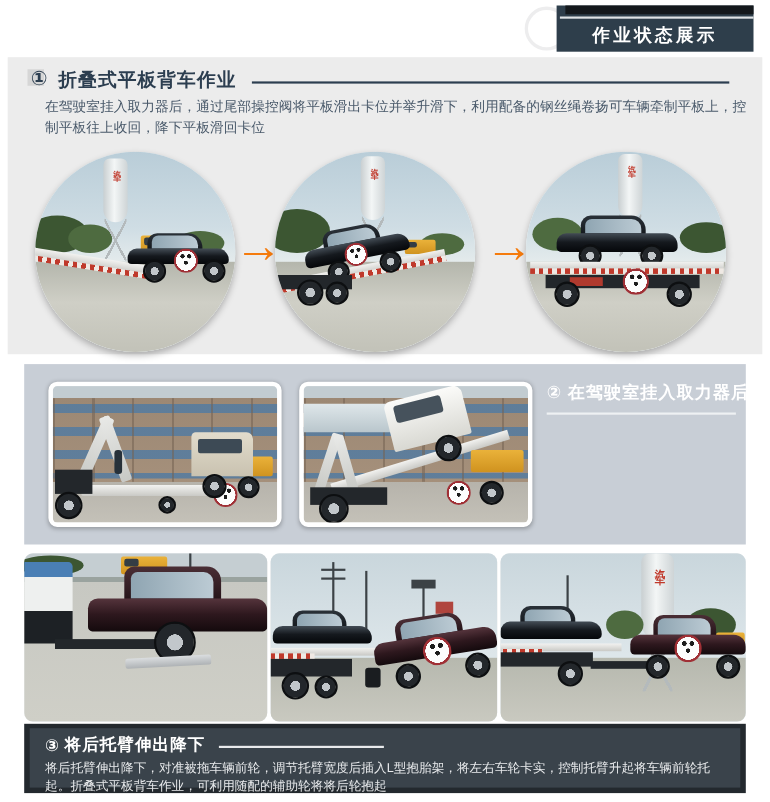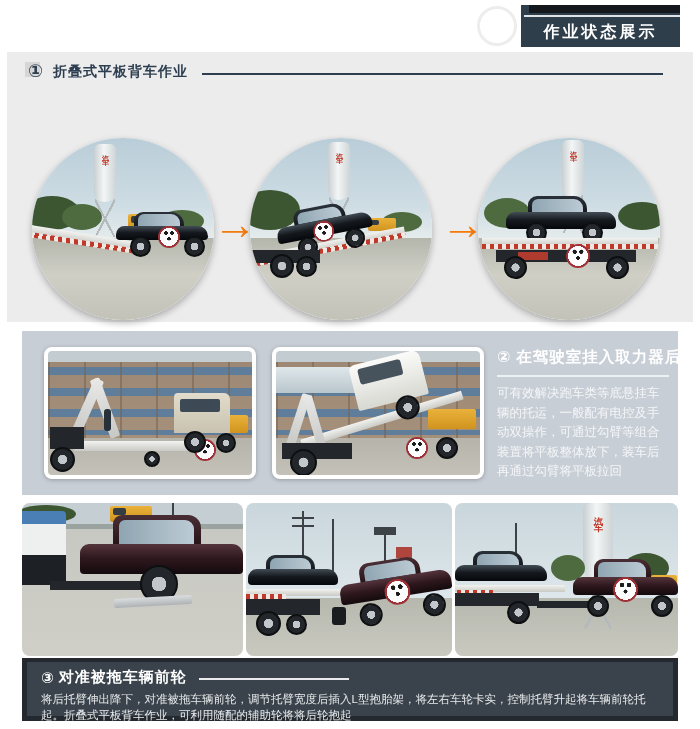--- a/index.html
+++ b/index.html
@@ -1,32 +1,32 @@
 <!DOCTYPE html>
 <html><head>
 <meta charset="utf-8">
 <style>
   html,body{margin:0;padding:0;}
   body{width:700px;height:729px;position:relative;background:#fff;overflow:hidden;
        font-family:"Liberation Sans","DejaVu Sans",sans-serif;}
 
   
   .watermark{position:absolute;left:477px;top:6px;width:34px;height:34px;border:3px solid #ededee;border-radius:50%;}
-  .banner{position:absolute;left:521px;top:5px;width:159px;height:42px;background:#2e3e4b;}
+  .banner{position:absolute;left:506px;top:5px;width:179px;height:42px;background:#2e3e4b;}
   .banner-topbar{position:absolute;left:8px;top:0;right:0;height:8px;background:#14181c;}
   .banner-line{position:absolute;left:3px;top:10px;right:0;height:2px;background:#dfe3e6;}
   .banner-title{position:absolute;left:0;right:0;top:17px;text-align:center;color:#fff;font-size:16px;font-weight:bold;letter-spacing:3px;}
 
   
   .sec1{position:absolute;left:7px;top:52px;width:686px;height:270px;background:#ececec;}
   .sec-head{position:absolute;display:flex;align-items:center;}
   .badge{position:relative;width:24px;height:22px;flex:0 0 auto;}
   .badge .sq{position:absolute;left:0;top:1px;width:15px;height:15px;background:#d6d6d6;}
   .badge .num{position:absolute;left:3px;top:-1px;font-size:18px;font-weight:bold;color:#2c3e50;}
-  .title-navy{font-size:14px;font-weight:bold;color:#2c3e50;letter-spacing:1px;margin-left:4px;white-space:nowrap;}
+  .title-navy{font-size:17px;font-weight:bold;color:#2c3e50;letter-spacing:1px;margin-left:4px;white-space:nowrap;}
   .rule-navy{flex:1;height:2px;background:#2c3e50;margin-left:14px;position:relative;top:2px;}
   .body-gray{position:absolute;font-size:12.5px;line-height:19px;color:#49596a;}
 
   .sec2{position:absolute;left:22px;top:331px;width:656px;height:164px;background:#c8ced6;}
   .sec2-title{font-size:15.5px;font-weight:bold;color:#fff;letter-spacing:1px;white-space:nowrap;}
   .sec2-rule{height:2px;background:#eef1f3;margin-top:7px;width:172px;}
   .sec2-body{font-size:12.5px;line-height:19.5px;color:#f4f6f8;margin-top:7px;}
 
   .dark-outer{position:absolute;left:22px;top:658px;width:656px;height:63px;background:#23292e;}
   .dark-inner{position:absolute;left:5px;top:4px;right:5px;bottom:5px;background:#3a434b;padding:6px 12px 0 14px;box-sizing:border-box;}
@@ -107,20 +107,21 @@
 
 <div class="sec1">
   <div class="sec-head" style="left:18px;top:9px;right:30px;">
     <div class="badge">
       <div class="sq"></div>
       <div class="num">①</div>
     </div>
     <div class="title-navy">折叠式平板背车作业</div>
     <div class="rule-navy"></div>
   </div>
+  <div class="body-gray" style="left:34px;top:36px;width:640px;">在驾驶室挂入取力器后，通过尾部操控阀将平板滑出卡位并举升滑下，利用配备的钢丝绳卷扬可车辆牵制平板上，控制平板往上收回，降下平板滑回卡位</div>
 
   <div class="circle c1">
     <div class="sky"></div>
     <div class="tree dk" style="left:-8px;top:58px;width:56px;height:34px;"></div>
     <div class="tree" style="left:30px;top:66px;width:40px;height:26px;"></div>
     <div class="tree" style="left:128px;top:72px;width:44px;height:22px;"></div>
     <div class="silo" style="left:62px;top:6px;">
       <div class="tank"></div>
       <div class="slabel">汽车</div>
       <div class="legs"></div>
@@ -245,21 +246,20 @@
     <div class="panda" style="left:130px;top:86px;width:22px;height:22px;"></div>
     <div class="wheel" style="left:160px;top:86px;width:18px;height:18px;"></div>
   </div>
 
   <div style="position:absolute;left:475px;top:16px;width:172px;">
     <div style="display:flex;align-items:baseline;">
       <span class="sec2-title">②</span>
       <span class="sec2-title" style="margin-left:5px;">在驾驶室挂入取力器后</span>
     </div>
     <div class="sec2-rule"></div>
-    <div class="sec2-body">可有效解决跑车类等底悬挂车辆的托运，一般配有电控及手动双操作，可通过勾臂等组合装置将平板整体放下，装车后再通过勾臂将平板拉回</div>
   </div>
 </div>
 
 <div class="p3frame" style="left:22px;top:503px;width:221px;">
   <div style="position:absolute;inset:0;background:linear-gradient(180deg,#c5ced2 0 14%,#9aa39f 14% 17%,#c7c8c2 17%,#cfcfc7 100%);"></div>
   <div class="tree dk" style="left:-6px;top:2px;width:60px;height:18px;"></div>
   <div class="ytruck" style="left:88px;top:3px;width:42px;height:16px;">
     <div class="win"></div>
   </div>
   <div class="pole" style="left:150px;top:0;width:2px;height:22px;"></div>
@@ -336,18 +336,18 @@
     <div class="panda" style="left:40px;top:18px;width:25px;height:25px;"></div>
   </div>
   <div class="wheel" style="left:132px;top:92px;width:18px;height:18px;"></div>
   <div class="wheel" style="left:196px;top:92px;width:18px;height:18px;"></div>
 </div>
 
 <div class="dark-outer">
   <div class="dark-inner">
     <div class="dark-head">
       <span class="dark-num">③</span>
-      <span class="dark-title">对准被拖车辆前轮</span>
+      <span class="dark-title">将后托臂伸出降下</span>
       <span class="dark-rule"></span>
     </div>
     <div class="dark-body">将后托臂伸出降下，对准被拖车辆前轮，调节托臂宽度后插入L型抱胎架，将左右车轮卡实，控制托臂升起将车辆前轮托起。折叠式平板背车作业，可利用随配的辅助轮将将后轮抱起</div>
   </div>
 </div>
 
 </body></html>

